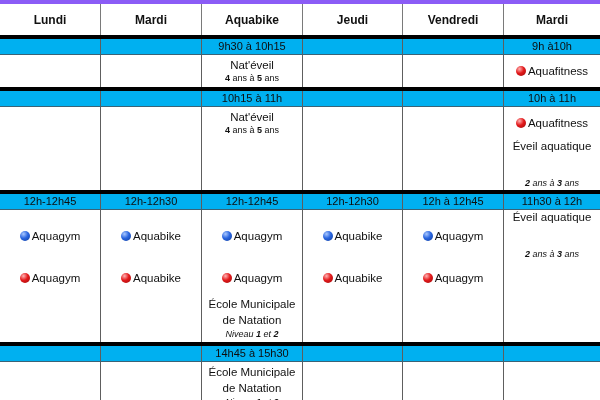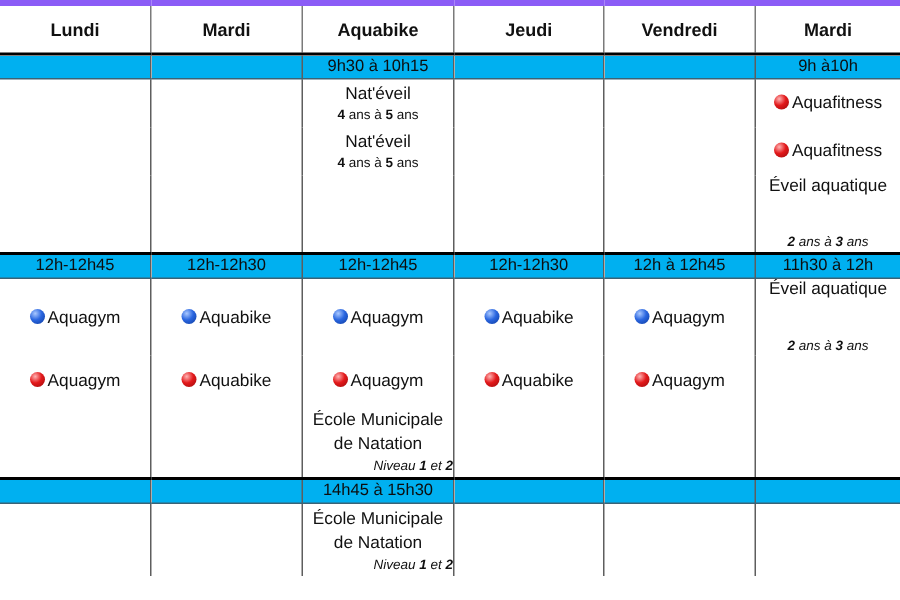--- a/index.html
+++ b/index.html
@@ -1,33 +1,33 @@
 <!DOCTYPE html>
 <html><head>
 <meta charset="utf-8">
 <style>
   html,body{margin:0;padding:0;}
   body{width:600px;height:400px;overflow:hidden;background:#ffffff;position:relative;font-family:"Liberation Sans",sans-serif;color:#111;}
   table.sched{position:absolute;left:-1px;top:0;border-collapse:collapse;table-layout:fixed;width:601px;}
   table.sched td{padding:0;text-align:center;vertical-align:middle;border-left:1px solid #5e5e5e;border-right:1px solid #5e5e5e;overflow:hidden;white-space:nowrap;font-size:11px;}
   tr.hdr td{height:31px;font-weight:bold;font-size:12px;border-top:4px solid #8b5cf6;border-bottom:1px solid #c4c4c4;border-left-color:#7a7a7a;border-right-color:#7a7a7a;}
-  tr.band td{background:#00B0F0;height:15px;line-height:15px;border-top:2px solid #000000;border-bottom:1px solid #3a6376;color:#0d0d0d;}
+  tr.band td{background:#00B0F0;height:15px;line-height:15px;border-top:4px solid #000000;border-bottom:1px solid #3a6376;color:#0d0d0d;}
   tr.act td{background:#ffffff;}
   tr.h33 td{height:32px;}
   tr.h34 td{height:33px;}
   tr.h49 td{height:48px;}
   .dot{display:inline-block;width:10px;height:10px;border-radius:50%;vertical-align:-1px;margin-right:2px;}
   .dot.blue{background:radial-gradient(circle at 35% 30%,#a9c8ff 0%,#2a66e0 45%,#0c3a9c 100%);}
   .dot.red{background:radial-gradient(circle at 35% 30%,#ffb3b3 0%,#e3191b 45%,#9a0a0a 100%);}
   .nm{font-size:11.5px;line-height:14px;}
   .age{font-size:9px;line-height:13px;text-align:center;}
   .age.it{font-style:italic;margin-top:24px;}
   .age b{font-weight:bold;}
   .sl{font-size:11.5px;line-height:16px;}
-  .niv{font-size:9px;line-height:13px;font-style:italic;text-align:right;}
+  .niv{font-size:9px;line-height:13px;font-style:italic;}
 </style>
 </head>
 <body>
 
 <table class="sched">
   <colgroup>
     <col style="width:101px">
       <col style="width:101px">
       <col style="width:101px">
     <col style="width:100px">
@@ -59,20 +59,28 @@
       <td></td>
       <td>
         <div class="nm">Nat'éveil</div>
         <div class="age"><b>4</b><span> ans à </span><b>5</b><span> ans</span></div>
       </td>
       <td></td>
       <td></td>
       <td><span class="dot red"></span><span class="nm">Aquafitness</span></td>
     </tr>
 
+    <tr class="band">
+      <td></td>
+      <td></td>
+      <td>10h15 à 11h</td>
+      <td></td>
+      <td></td>
+      <td>10h à 11h</td>
+    </tr>
 
     <tr class="act h33">
       <td></td>
       <td></td>
       <td>
         <div class="nm">Nat'éveil</div>
         <div class="age"><b>4</b><span> ans à </span><b>5</b><span> ans</span></div>
       </td>
       <td></td>
       <td></td>

